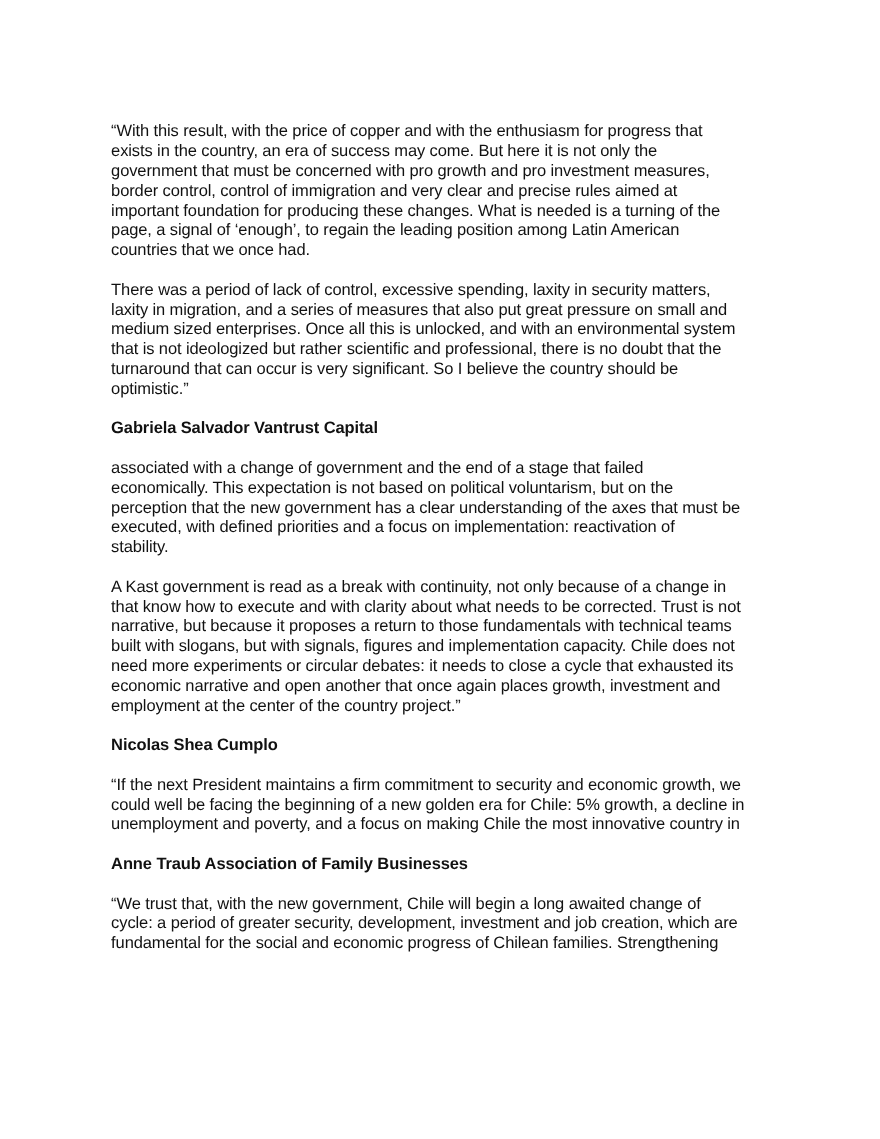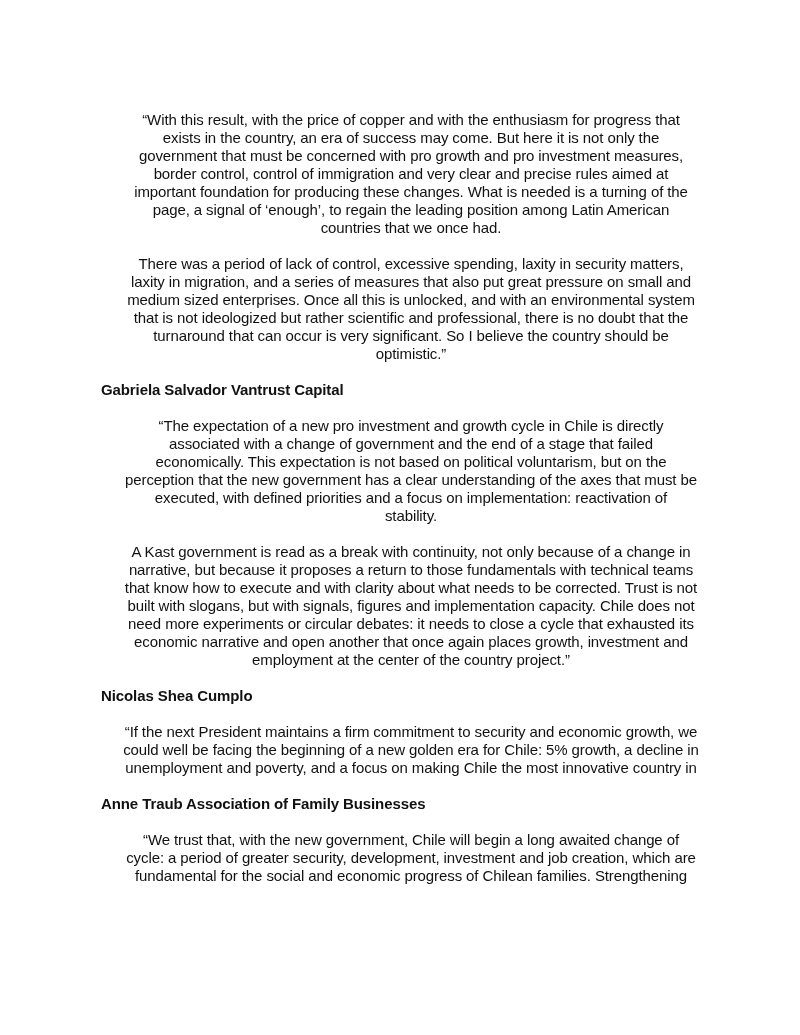--- a/index.html
+++ b/index.html
@@ -23,21 +23,20 @@
     }
     .para {
       margin: 0 0 18px 0;
       font-size: 15px;
       line-height: 18px;
       letter-spacing: -0.1px;
     }
     .line {
       display: block;
       white-space: nowrap;
-      text-align: center;
     }
     .heading {
       margin: 10px 0 18px 0;
       font-size: 15px;
       line-height: 18px;
       font-weight: bold;
       letter-spacing: -0.1px;
     }
   </style>
 </head>
@@ -60,32 +59,31 @@
     <span class="line">laxity in migration, and a series of measures that also put great pressure on small and</span>
     <span class="line">medium sized enterprises. Once all this is unlocked, and with an environmental system</span>
     <span class="line">that is not ideologized but rather scientific and professional, there is no doubt that the</span>
     <span class="line">turnaround that can occur is very significant. So I believe the country should be</span>
     <span class="line">optimistic.”</span>
   </p>
 
   <h3 class="heading">Gabriela Salvador Vantrust Capital</h3>
 
   <p class="para">
-    <span class="line">“The expectation of a new pro investment and growth cycle in Chile is directly</span>
     <span class="line">associated with a change of government and the end of a stage that failed</span>
     <span class="line">economically. This expectation is not based on political voluntarism, but on the</span>
     <span class="line">perception that the new government has a clear understanding of the axes that must be</span>
     <span class="line">executed, with defined priorities and a focus on implementation: reactivation of</span>
     <span class="line">stability.</span>
   </p>
 
   <p class="para">
     <span class="line">A Kast government is read as a break with continuity, not only because of a change in</span>
+    <span class="line">that know how to execute and with clarity about what needs to be corrected. Trust is not</span>
     <span class="line">narrative, but because it proposes a return to those fundamentals with technical teams</span>
-    <span class="line">that know how to execute and with clarity about what needs to be corrected. Trust is not</span>
     <span class="line">built with slogans, but with signals, figures and implementation capacity. Chile does not</span>
     <span class="line">need more experiments or circular debates: it needs to close a cycle that exhausted its</span>
     <span class="line">economic narrative and open another that once again places growth, investment and</span>
     <span class="line">employment at the center of the country project.”</span>
   </p>
 
   <h3 class="heading">Nicolas Shea Cumplo</h3>
 
   <p class="para">
     <span class="line">“If the next President maintains a firm commitment to security and economic growth, we</span>

